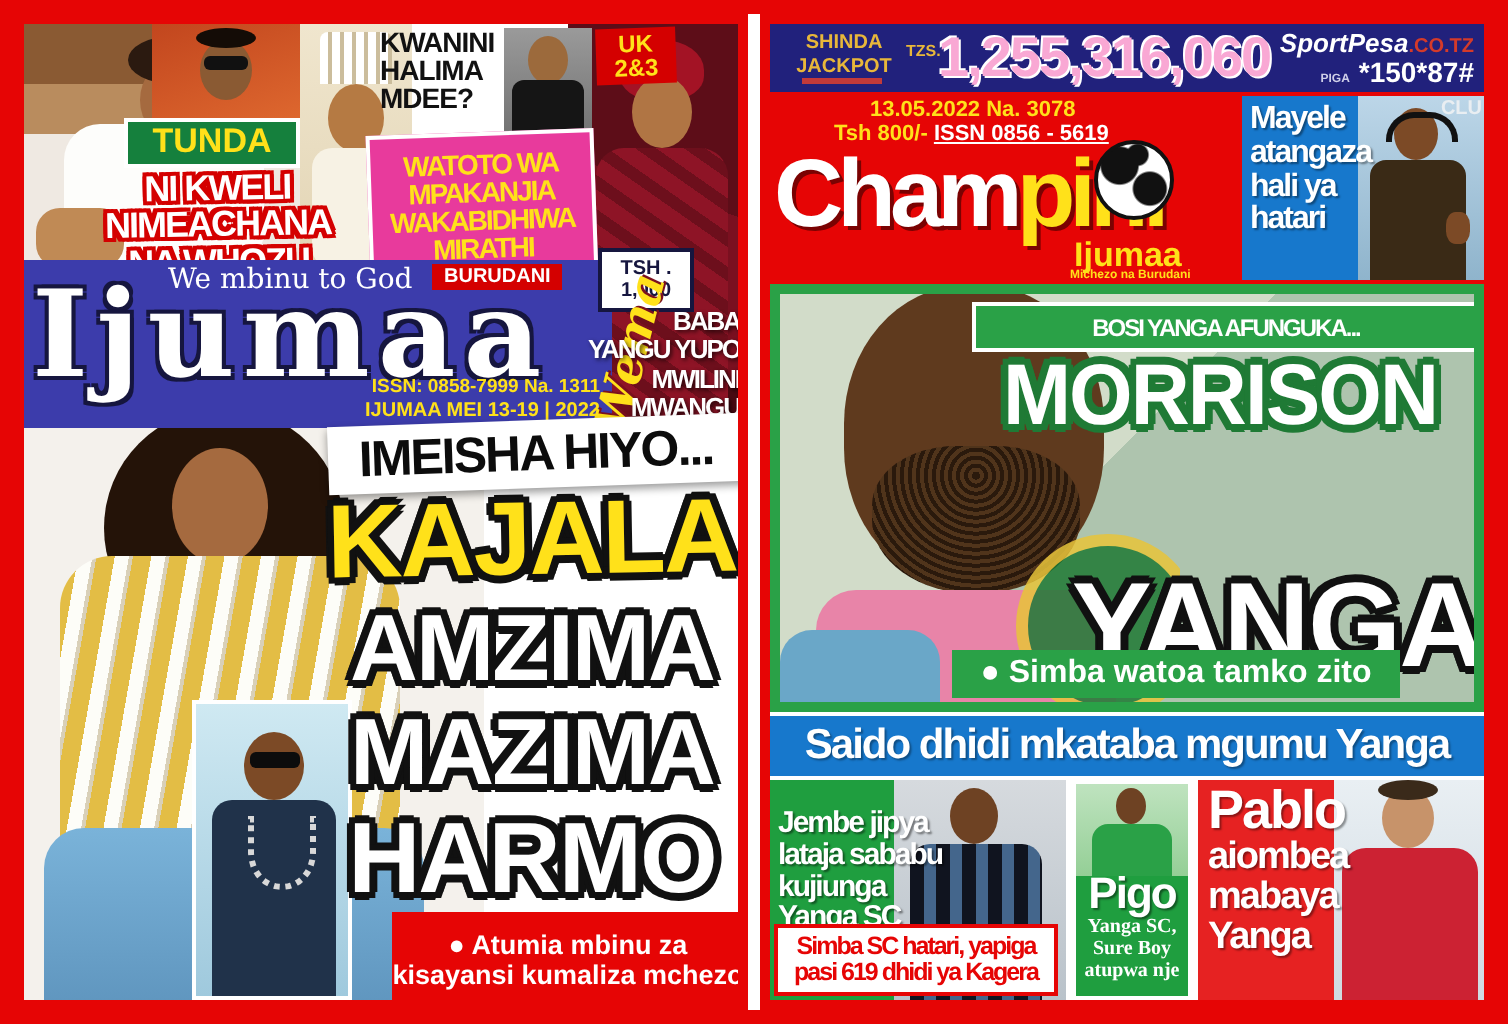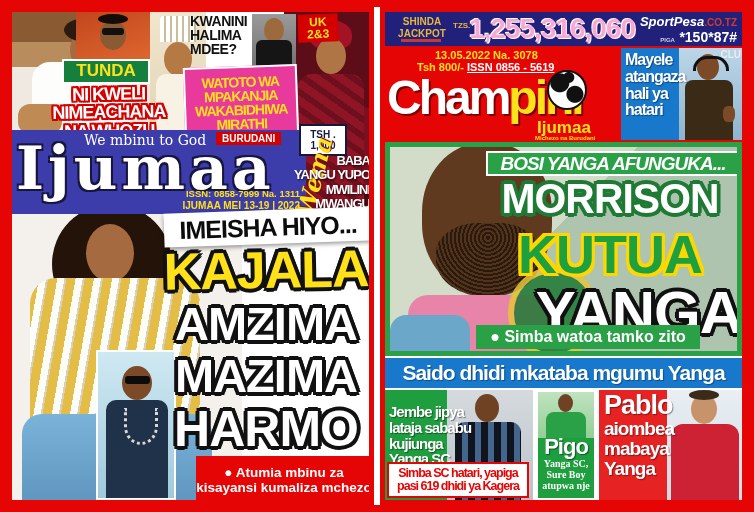--- a/index.html
+++ b/index.html
@@ -158,24 +158,23 @@
 
   <div class="abs" style="left:0;top:130px;width:357px;height:214px;border:5px solid #2aa147;box-sizing:border-box;background:linear-gradient(135deg,#d2dcc9 0 45%,#aec4ae 45% 100%);overflow:hidden;z-index:2;">
     <div class="abs photo" style="left:0;top:0;width:200px;height:204px;">
       <div class="abs" style="left:32px;top:-4px;width:130px;height:150px;border-radius:46%;background:#5f3a1e;"></div>
       <div class="abs" style="left:46px;top:76px;width:104px;height:74px;border-radius:40% 40% 50% 50%;background:repeating-radial-gradient(circle at 50% 20%,#2a190c 0 2px,#50341b 2px 4px);"></div>
       <div class="abs" style="left:18px;top:148px;width:150px;height:56px;border-radius:20px 20px 0 0;background:#e884a8;"></div>
       <div class="abs" style="left:0px;top:168px;width:80px;height:40px;background:#6aa7c8;border-radius:16px 16px 0 0;"></div>
       <div class="abs" style="left:118px;top:120px;width:80px;height:80px;border-radius:50%;background:#1f7a35;border:6px solid #e8c43a;opacity:.85;"></div>
     </div>
     <div class="abs" style="left:96px;top:4px;width:254px;height:25px;background:#2aa147;border:2px solid #fff;box-sizing:border-box;display:flex;align-items:center;justify-content:center;">
-      <span class="b cond" style="color:#fff;font-size:19px;font-style:italic;white-space:nowrap;">BOSI YANGA AFUNGUKA...</span>
+      <span class="b cond" style="color:#fff;font-size:12px;white-space:nowrap;">BOSI YANGA AFUNGUKA...</span>
     </div>
     <div class="abs b sh-g cond" style="left:88px;top:30px;width:264px;font-size:43px;line-height:1;text-align:center;transform:scaleX(.95);">MORRISON</div>
-    <div class="abs b sh-gy cond" style="left:88px;top:80px;width:264px;font-size:54px;line-height:1;text-align:center;">KUTUA</div>
     <div class="abs b sh-kb cond" style="left:88px;top:136px;width:264px;font-size:60px;line-height:1;text-align:right;">YANGA</div>
     <div class="abs" style="left:86px;bottom:2px;width:224px;height:24px;background:#2aa147;display:flex;align-items:center;justify-content:center;text-align:right;">
       <span class="b" style="color:#fff;font-size:16px;white-space:nowrap;">
         <span>●</span>
         <span>Simba watoa tamko zito</span>
       </span>
     </div>
   </div>
 
   <div class="abs" style="left:0;top:346px;width:357px;height:30px;background:#1778cc;display:flex;align-items:center;justify-content:center;z-index:3;">

